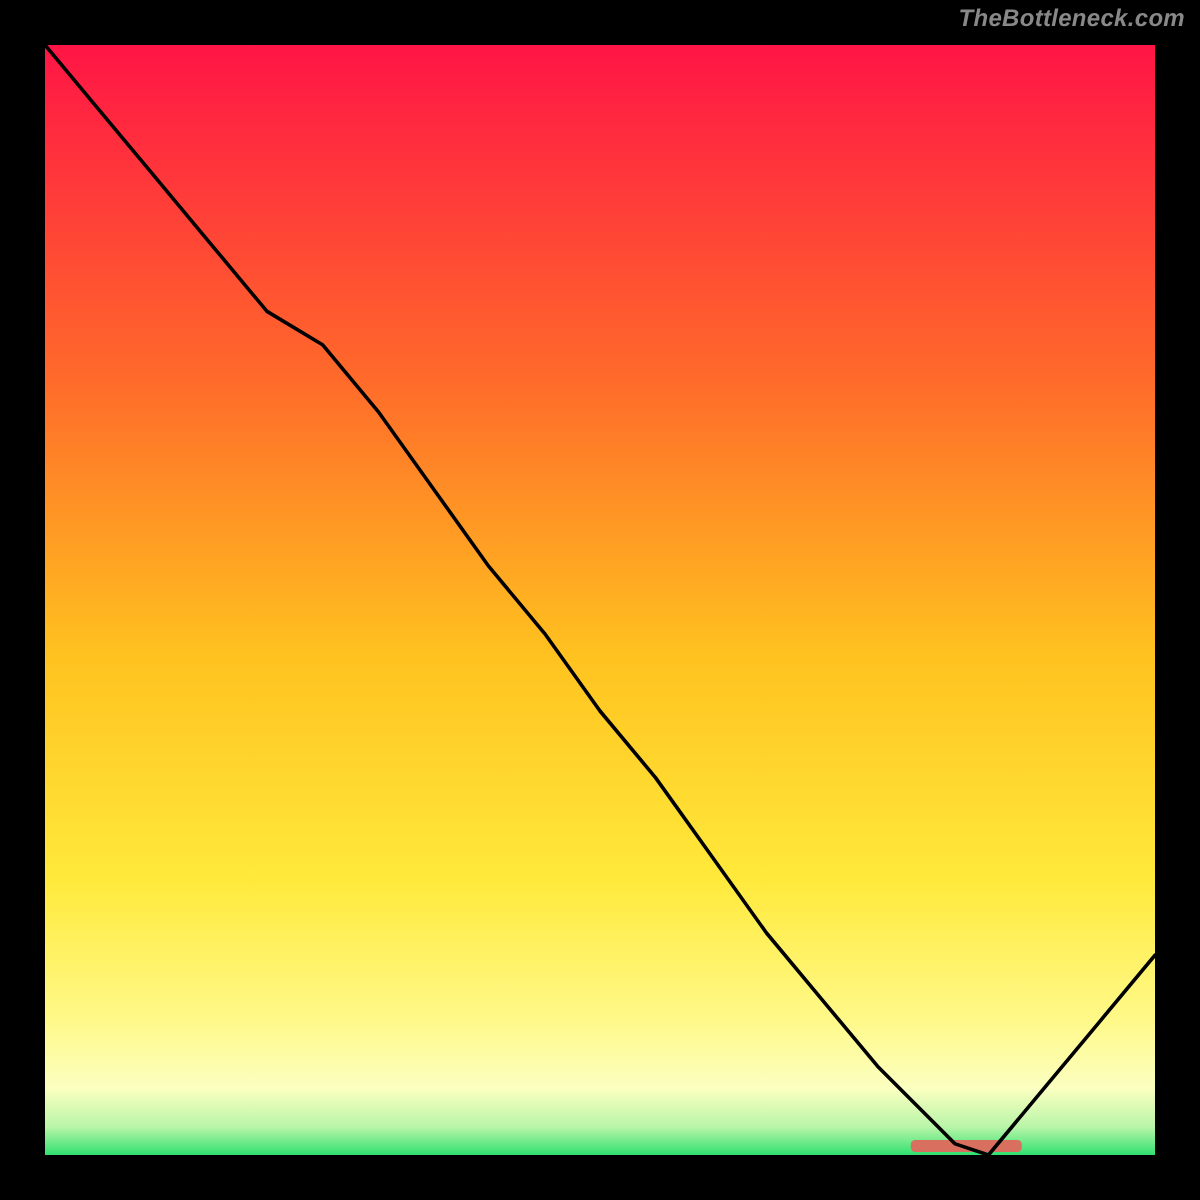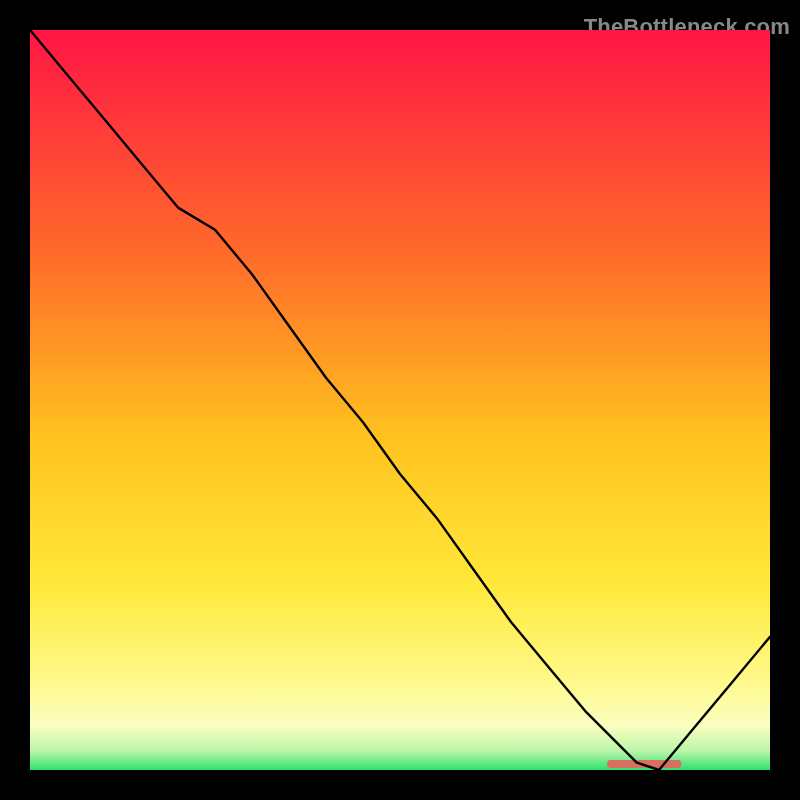--- a/index.html
+++ b/index.html
@@ -12,26 +12,27 @@
     font-family: Arial, Helvetica, sans-serif;
   }
   .frame {
     position: relative;
     width: 800px;
     height: 800px;
     background: #000;
   }
   .attribution {
     position: absolute;
-    top: 14px;
+    top: 4px;
     right: 10px;
     color: #888;
-    font-size: 22px;
+    font-size: 16px;
     font-weight: bold;
     letter-spacing: 0.2px;
+    font-style: italic;
   }
   .panel {
     position: absolute;
     left: 30px;
     top: 30px;
     width: 740px;
     height: 740px;
   }
   svg { display: block; }
   .marker-band {

